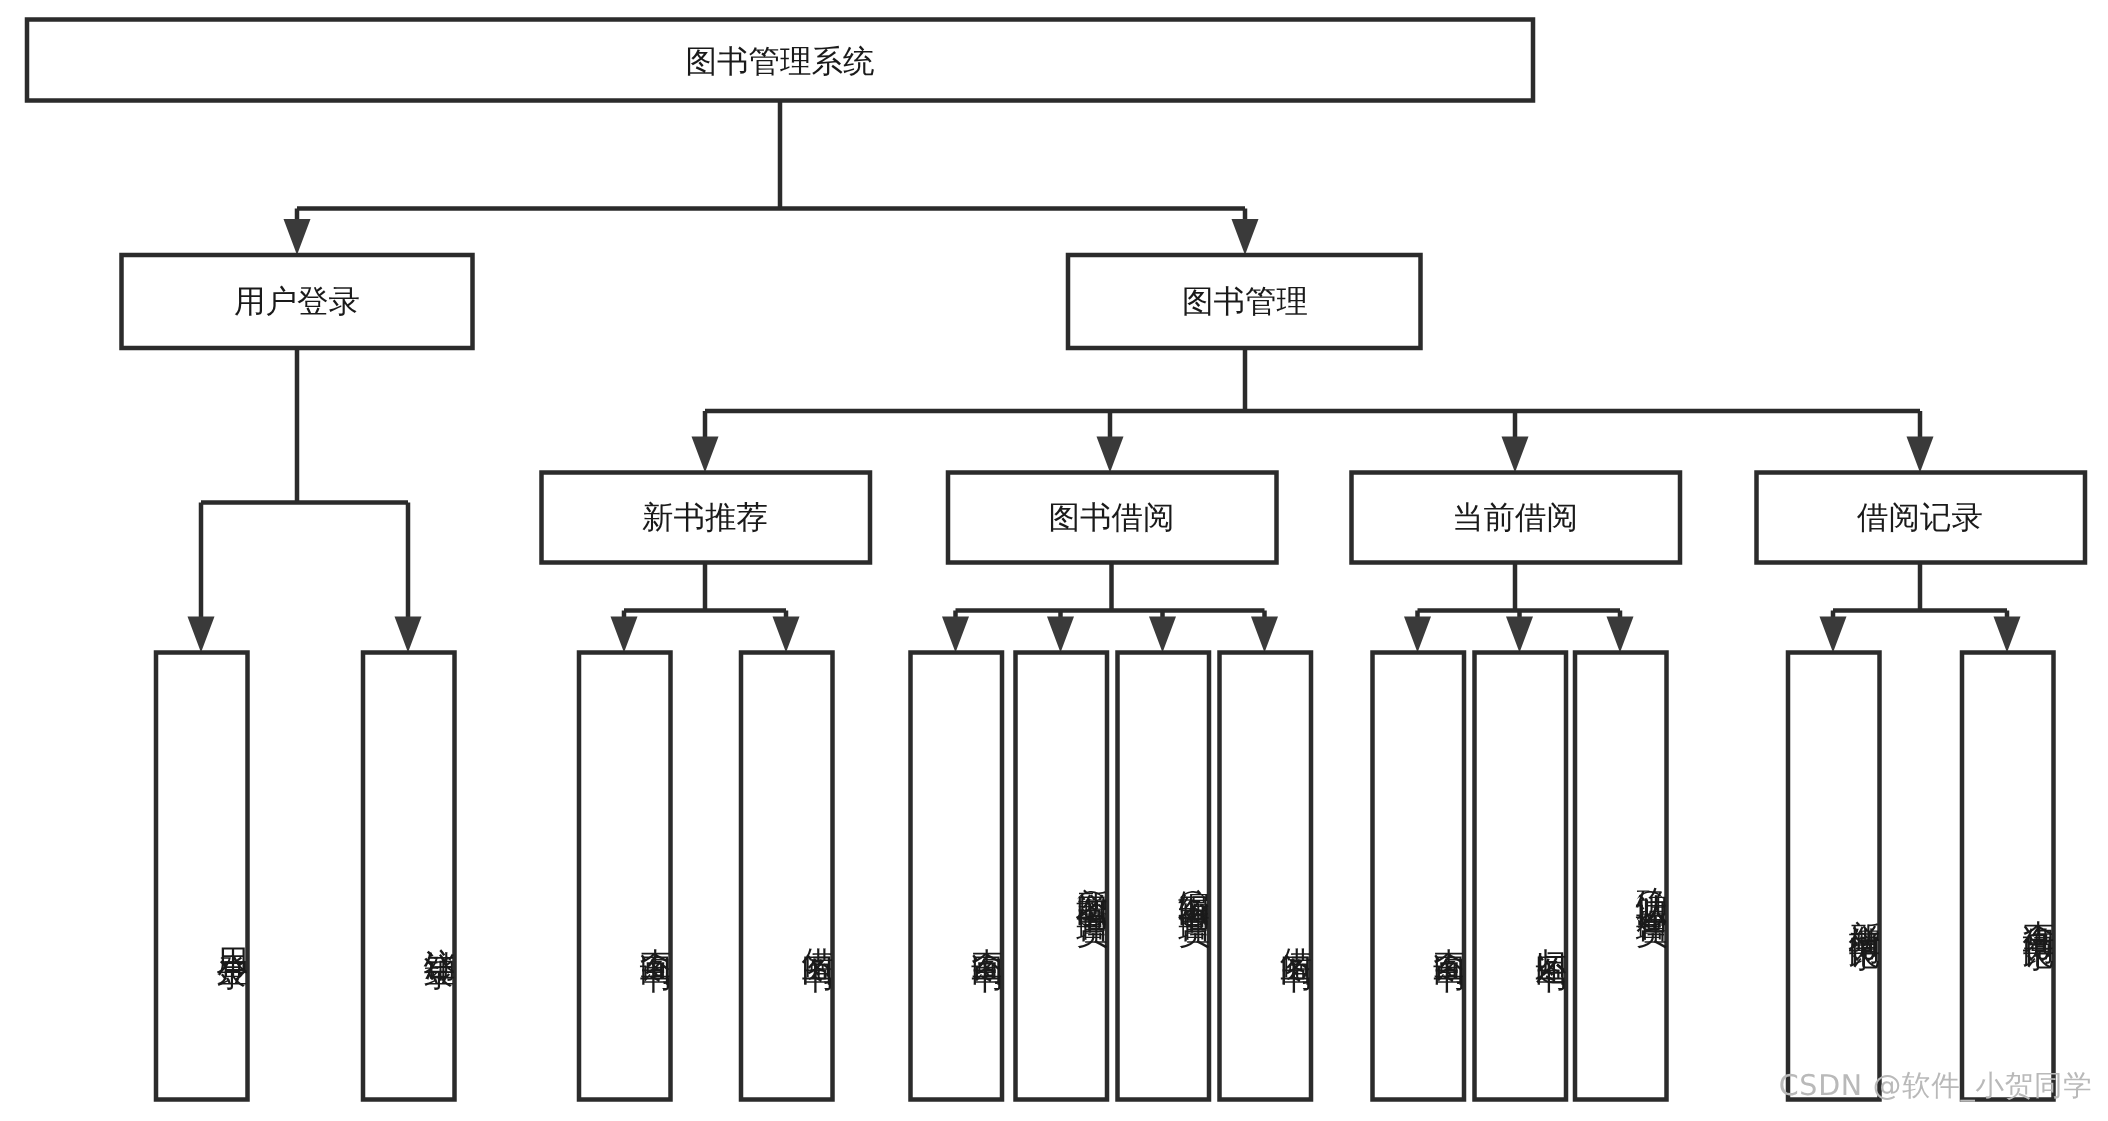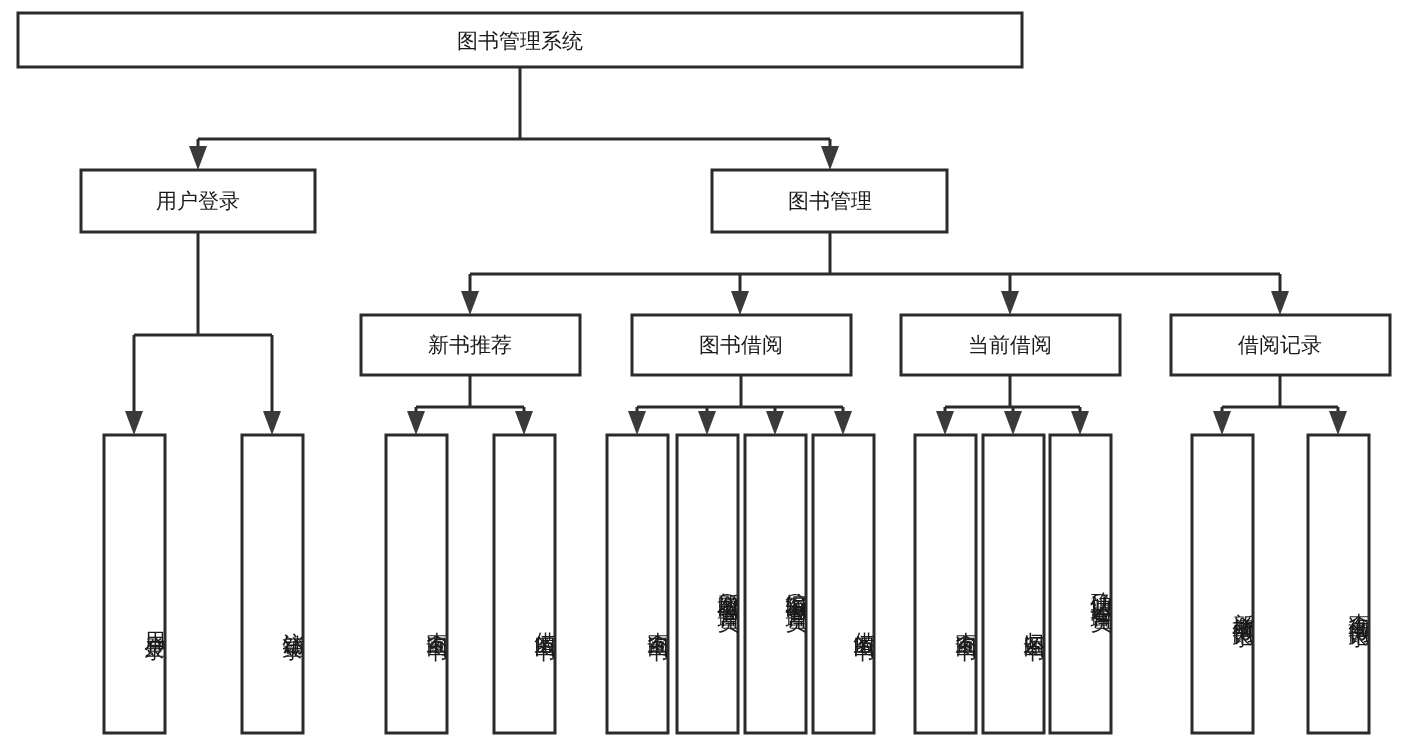--- a/index.html
+++ b/index.html
@@ -202,13 +202,14 @@
   <div class="node-label-v" style="left:745px; top:443px; width:61px; height:290px;">编辑图书（管理员）</div>
   <div class="node-label-v" style="left:813px; top:508px; width:61px; height:225px;">借阅图书</div>
 
   <div class="node-label-v" style="left:915px; top:508px; width:61px; height:225px;">查询图书</div>
   <div class="node-label-v" style="left:983px; top:508px; width:61px; height:225px;">归还图书</div>
   <div class="node-label-v" style="left:1050px; top:443px; width:61px; height:290px;">确认归还（管理员）</div>
 
   <div class="node-label-v" style="left:1192px; top:476px; width:61px; height:257px;">新增借阅记录</div>
   <div class="node-label-v" style="left:1308px; top:476px; width:61px; height:257px;">查询借阅记录</div>
 
+  <div class="watermark">CSDN @软件_小贺同学</div>
 </div>
 
 </body></html>

